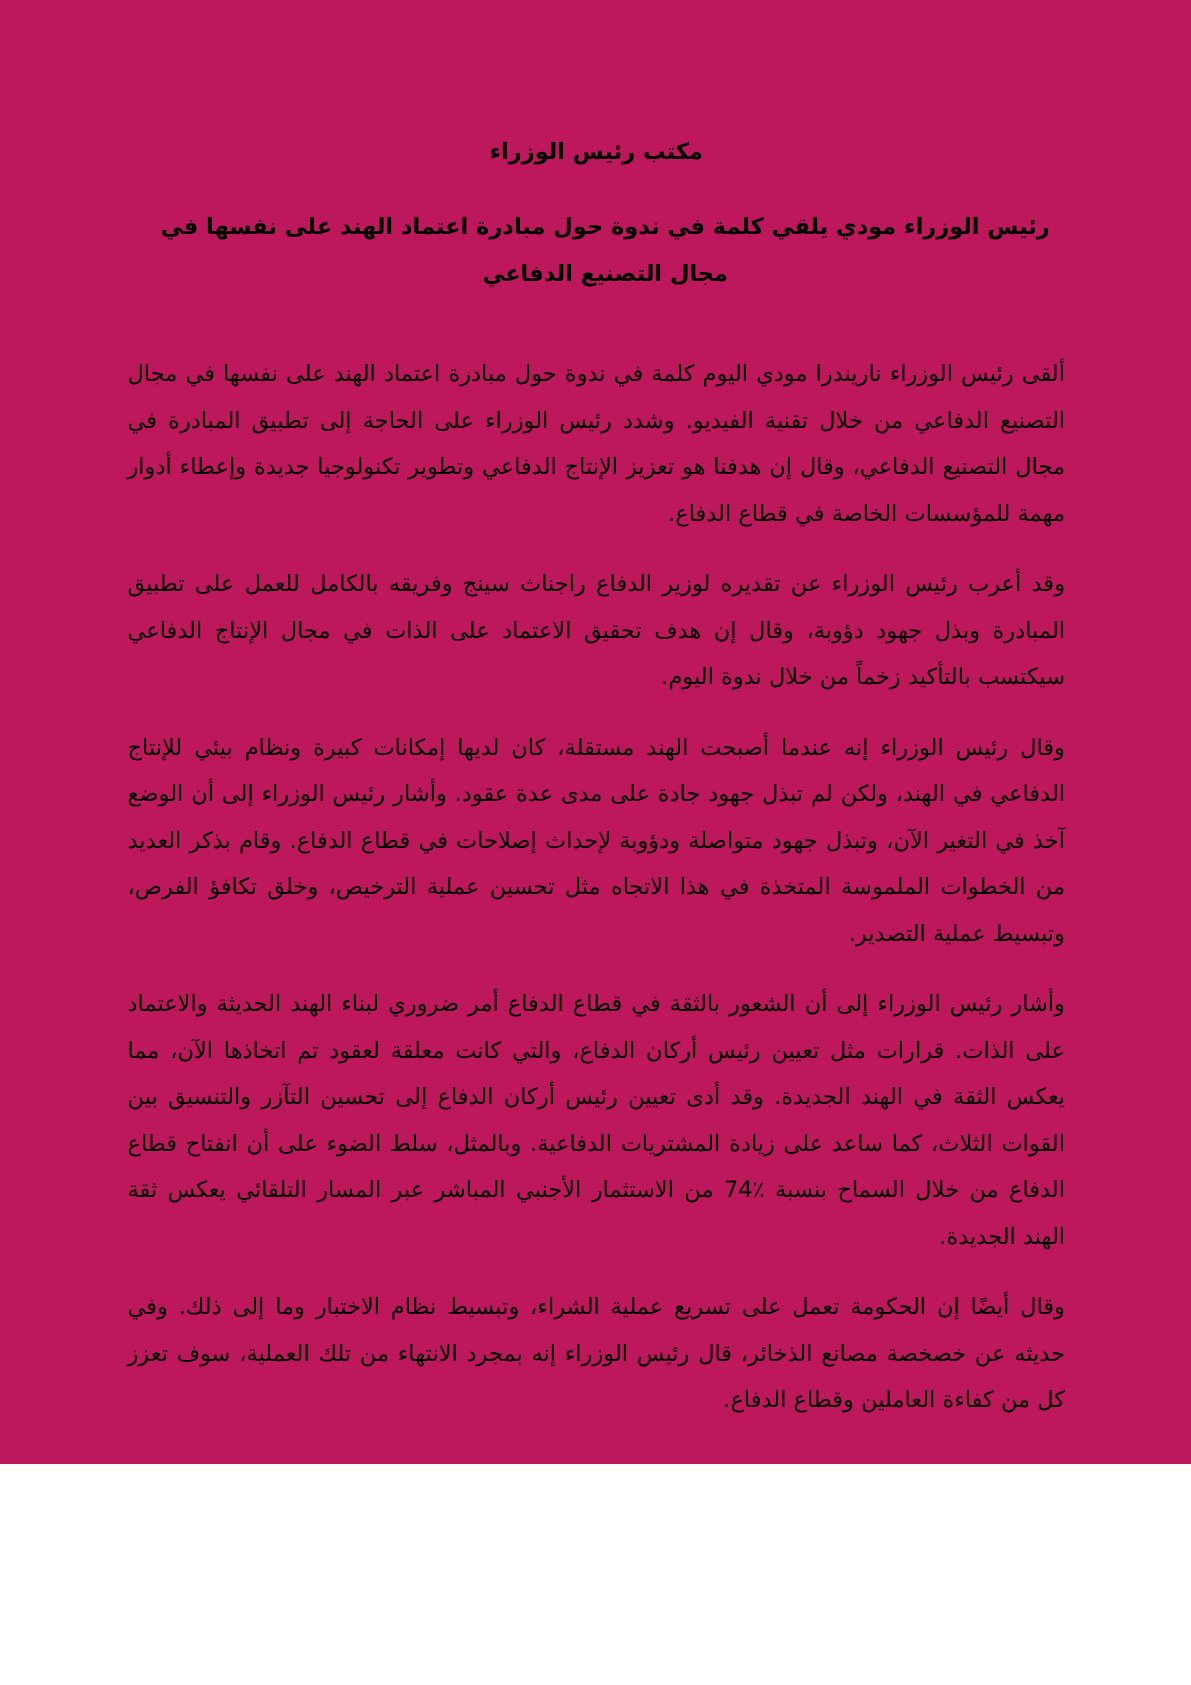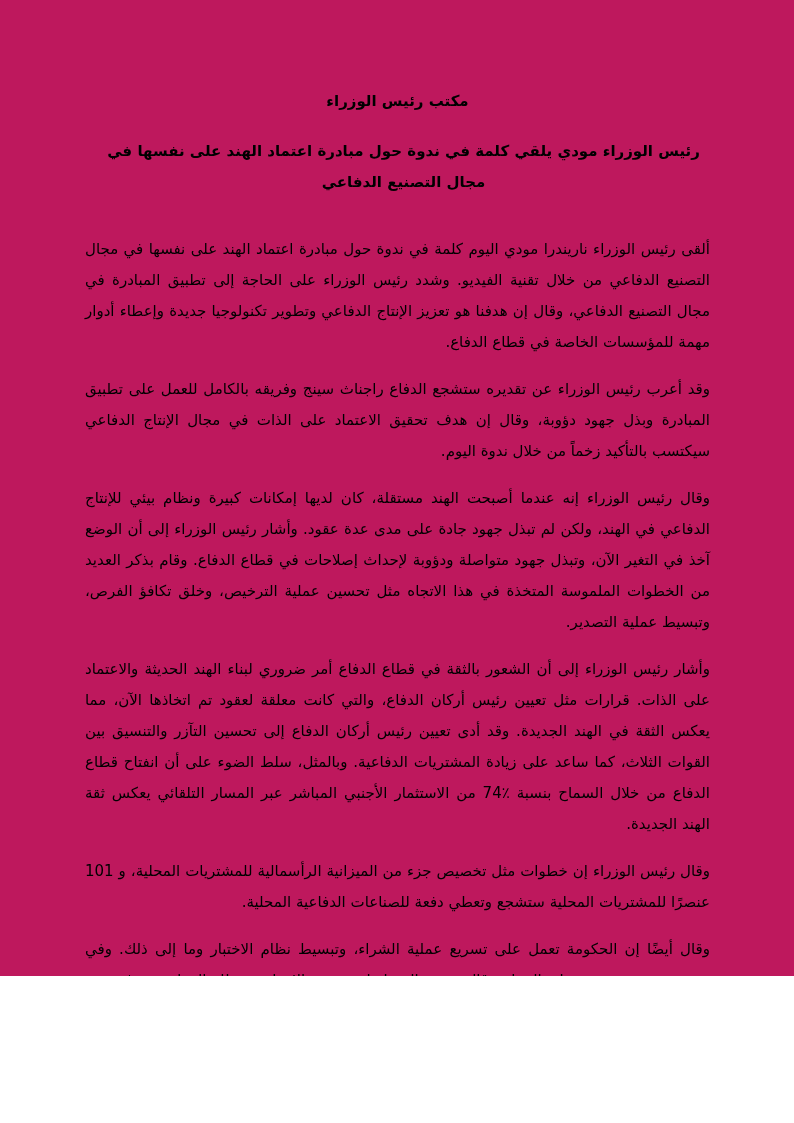--- a/index.html
+++ b/index.html
@@ -50,20 +50,19 @@
 <div class="page" dir="rtl" lang="ar">
 
   <h1 class="doc-title">مكتب رئيس الوزراء</h1>
 
   <h2 class="headline">رئيس الوزراء مودي يلقي كلمة في ندوة حول مبادرة اعتماد الهند على نفسها في مجال التصنيع الدفاعي</h2>
 
 
 
   <div class="body-text">
     <p class="para">ألقى رئيس الوزراء ناريندرا مودي اليوم كلمة في ندوة حول مبادرة اعتماد الهند على نفسها في مجال التصنيع الدفاعي من خلال تقنية الفيديو. وشدد رئيس الوزراء على الحاجة إلى تطبيق المبادرة في مجال التصنيع الدفاعي، وقال إن هدفنا هو تعزيز الإنتاج الدفاعي وتطوير تكنولوجيا جديدة وإعطاء أدوار مهمة للمؤسسات الخاصة في قطاع الدفاع.</p>
-    <p class="para">وقد أعرب رئيس الوزراء عن تقديره ستشجع الدفاع راجناث سينج وفريقه بالكامل للعمل على تطبيق المبادرة وبذل جهود دؤوبة، وقال إن هدف تحقيق الاعتماد على الذات في مجال الإنتاج الدفاعي سيكتسب بالتأكيد زخماً من خلال ندوة اليوم.</p>
+    <p class="para">وقد أعرب رئيس الوزراء عن تقديره لوزير الدفاع راجناث سينج وفريقه بالكامل للعمل على تطبيق المبادرة وبذل جهود دؤوبة، وقال إن هدف تحقيق الاعتماد على الذات في مجال الإنتاج الدفاعي سيكتسب بالتأكيد زخماً من خلال ندوة اليوم.</p>
     <p class="para">وقال رئيس الوزراء إنه عندما أصبحت الهند مستقلة، كان لديها إمكانات كبيرة ونظام بيئي للإنتاج الدفاعي في الهند، ولكن لم تبذل جهود جادة على مدى عدة عقود. وأشار رئيس الوزراء إلى أن الوضع آخذ في التغير الآن، وتبذل جهود متواصلة ودؤوبة لإحداث إصلاحات في قطاع الدفاع. وقام بذكر العديد من الخطوات الملموسة المتخذة في هذا الاتجاه مثل تحسين عملية الترخيص، وخلق تكافؤ الفرص، وتبسيط عملية التصدير.</p>
     <p class="para">وأشار رئيس الوزراء إلى أن الشعور بالثقة في قطاع الدفاع أمر ضروري لبناء الهند الحديثة والاعتماد على الذات. قرارات مثل تعيين رئيس أركان الدفاع، والتي كانت معلقة لعقود تم اتخاذها الآن، مما يعكس الثقة في الهند الجديدة. وقد أدى تعيين رئيس أركان الدفاع إلى تحسين التآزر والتنسيق بين القوات الثلاث، كما ساعد على زيادة المشتريات الدفاعية. وبالمثل، سلط الضوء على أن انفتاح قطاع الدفاع من خلال السماح بنسبة ٪74 من الاستثمار الأجنبي المباشر عبر المسار التلقائي يعكس ثقة الهند الجديدة.</p>
-    <p class="para">وقال رئيس الوزراء إن خطوات مثل تخصيص جزء من الميزانية الرأسمالية للمشتريات المحلية، و 101 عنصرًا للمشتريات المحلية ستشجع وتعطي دفعة للصناعات الدفاعية المحلية.</p>
     <p class="para">وقال أيضًا إن الحكومة تعمل على تسريع عملية الشراء، وتبسيط نظام الاختبار وما إلى ذلك. وفي حديثه عن خصخصة مصانع الذخائر، قال رئيس الوزراء إنه بمجرد الانتهاء من تلك العملية، سوف تعزز كل من كفاءة العاملين وقطاع الدفاع.</p>
   </div>
 
 </div>
 
 </body></html>

